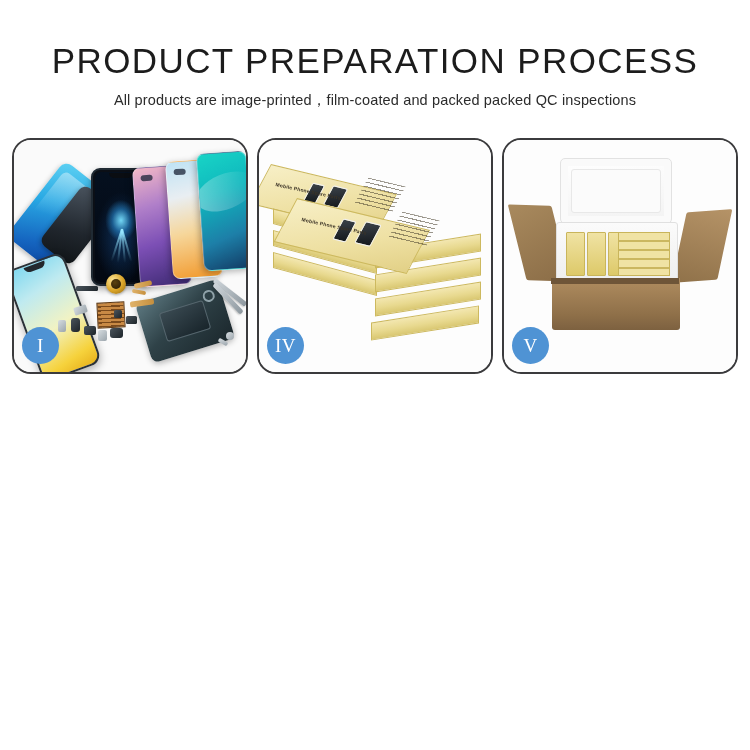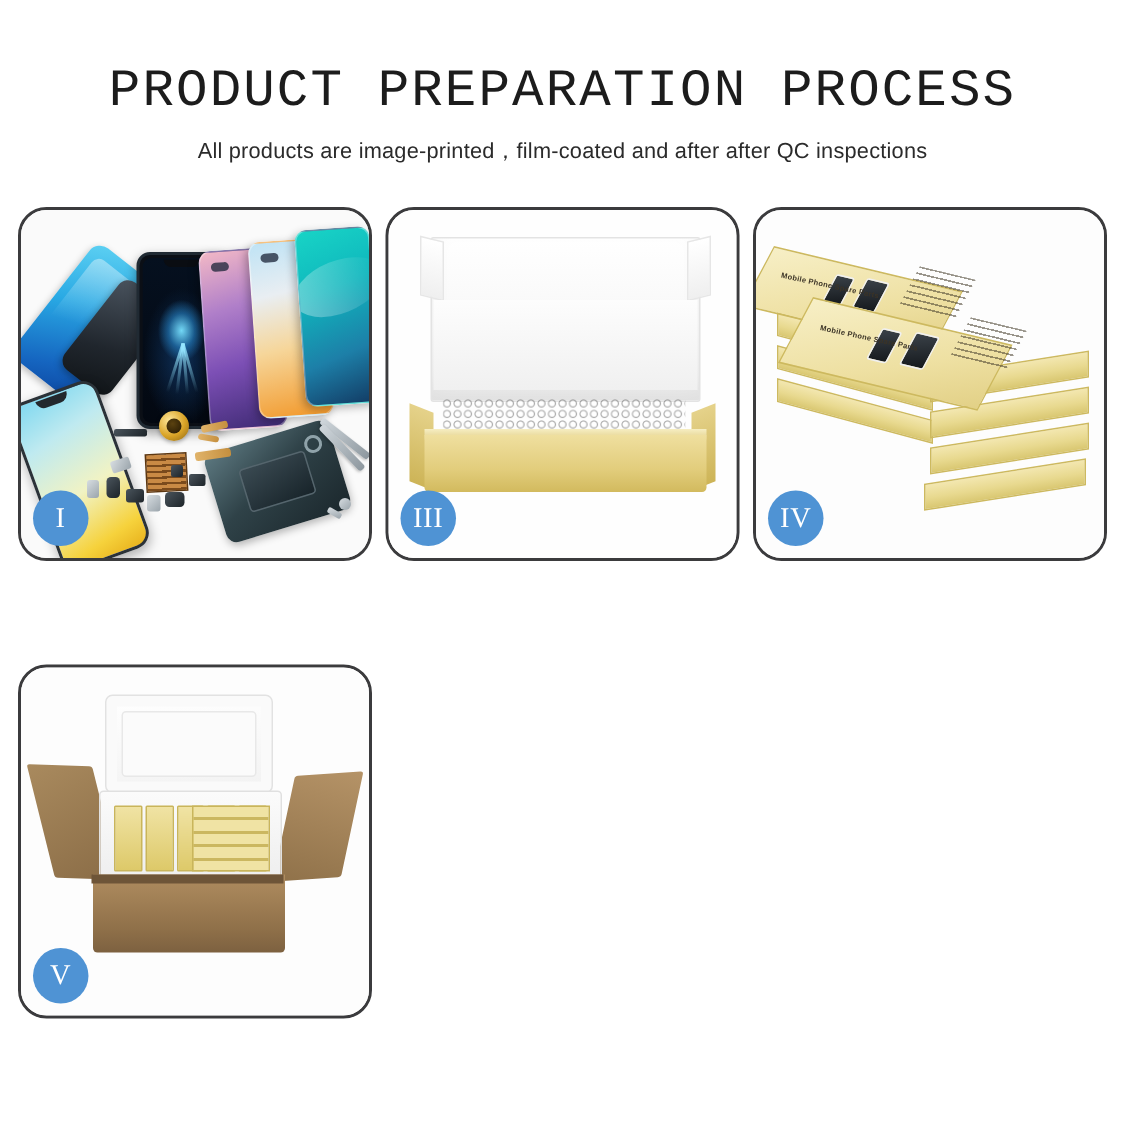--- a/index.html
+++ b/index.html
@@ -25,21 +25,21 @@
     top: 0; left: 0;
     width: 750px;
     text-align: center;
   }
   .title {
     margin-top: 41px;
     font-size: 35px;
     letter-spacing: 1.4px;
     font-weight: 400;
     color: #1c1c1c;
-    font-family: Liberation Mono, monospace;
+    font-family: Liberation Sans, sans-serif;
     white-space: nowrap;
   }
   .subtitle {
     margin-top: 10px;
     font-size: 14.5px;
     color: #2b2b2b;
     letter-spacing: .15px;
     white-space: nowrap;
   }
 
@@ -539,21 +539,21 @@
     border-radius: 1px;
   }
 </style>
 </head>
 <body>
 
 <div class="page">
 
   <div class="header">
     <div class="title">PRODUCT PREPARATION PROCESS</div>
-    <div class="subtitle">All products are image-printed，film-coated and after after QC inspections</div>
+    <div class="subtitle">All products are image-printed，film-coated and packed packed QC inspections</div>
   </div>
 
   <div class="grid">
 
     <div class="panel">
       <div class="scene p1bg">
 
         <div class="film-blue"></div>
         <div class="phone-dark-small"></div>
 
@@ -601,32 +601,20 @@
         <div class="part silver" style="left:212px; top:192px; width:8px;  height:8px; border-radius:50%;"></div>
         <div class="part silver" style="left:204px; top:200px; width:10px; height:4px; transform:rotate(30deg);"></div>
 
         <div class="tweez"></div>
         <div class="tweez2"></div>
       </div>
       <div class="badge">I</div>
     </div>
 
 
-    <div class="panel">
-      <div class="scene p3bg">
-        <div class="foam-lid"></div>
-        <div class="foam-face"></div>
-        <div class="bubble-pad"></div>
-        <div class="kraft-left"></div>
-        <div class="kraft-right"></div>
-        <div class="kraft-rim"></div>
-        <div class="kraft-front"></div>
-      </div>
-      <div class="badge">III</div>
-    </div>
 
     <div class="panel">
       <div class="scene p4bg">
         <div class="stackwrap">
 
           <div class="ybox" style="left:14px; top:60px;  width:104px; height:16px; transform:skewY(15deg);"></div>
           <div class="ybox" style="left:14px; top:82px;  width:104px; height:16px; transform:skewY(15deg);"></div>
           <div class="ybox" style="left:14px; top:104px; width:104px; height:16px; transform:skewY(15deg);"></div>
           <div class="ybox" style="left:14px; top:126px; width:104px; height:16px; transform:skewY(15deg);"></div>
 

